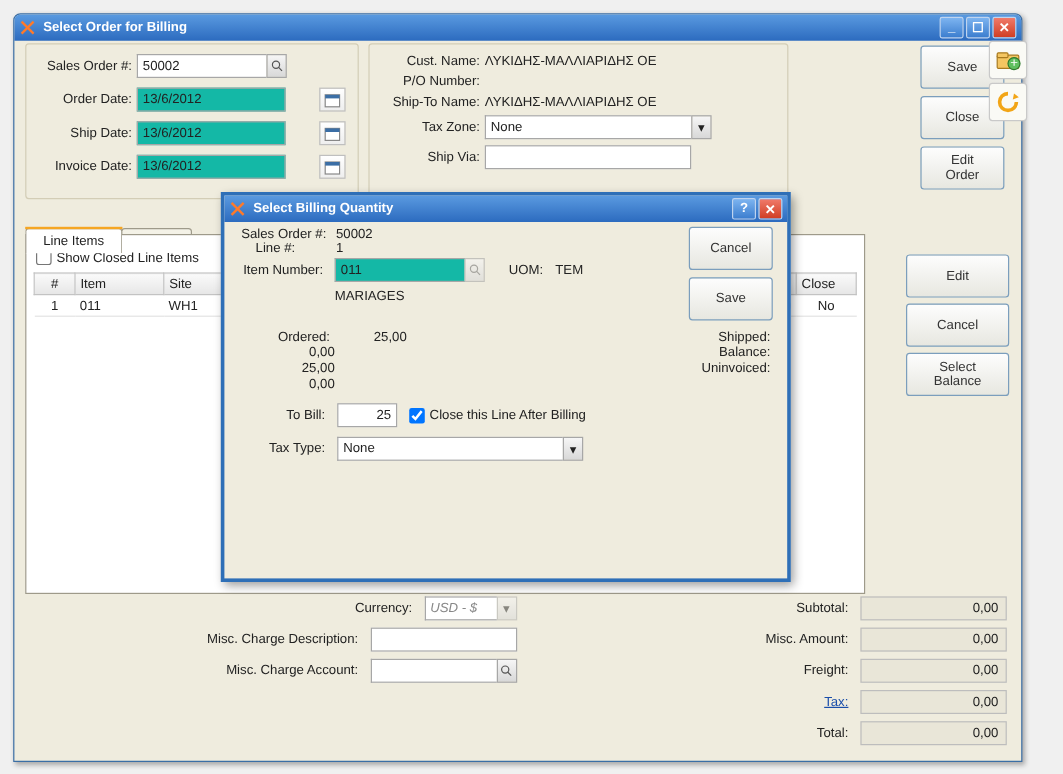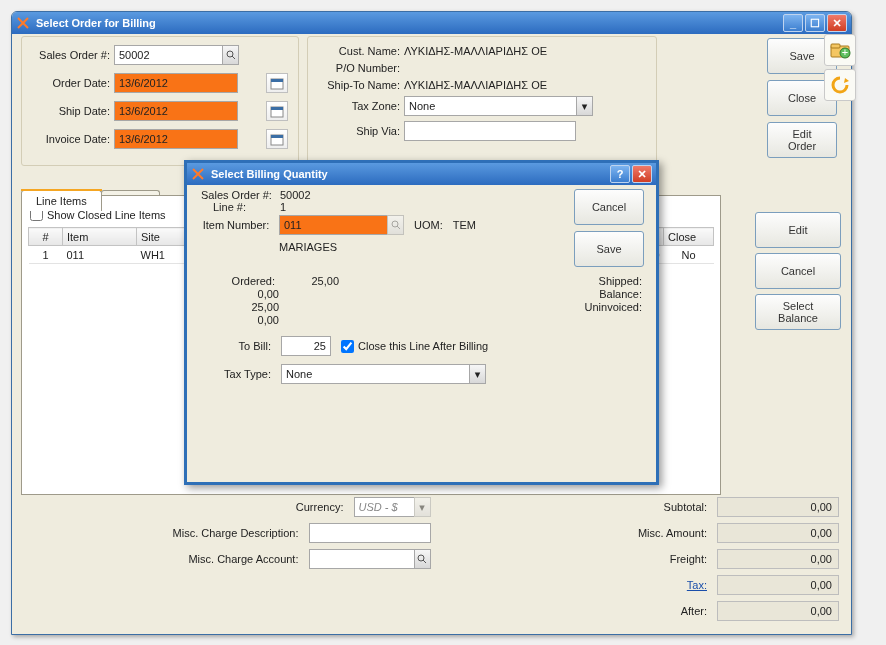--- a/index.html
+++ b/index.html
@@ -13,21 +13,21 @@
   .titlebar .wbtn{width:20px;height:18px;margin-left:2px;border:1px solid #bfd4ef;border-radius:2px;display:flex;align-items:center;justify-content:center;background:linear-gradient(#7db4f0,#3c7ecf);color:#fff;cursor:pointer;font-weight:bold;font-size:11px;font-family:Arial}
   .titlebar .wbtn.close{background:linear-gradient(#f07a6a,#d03e24)}
   .content{position:relative;padding:10px 10px 10px 10px;height:calc(100% - 22px)}
   
   .rtbar{position:absolute;left:824px;top:34px;display:flex;flex-direction:column;gap:3px}
   .rtbar .ticon{width:32px;height:32px;border:1px solid #c9c9c9;background:#fafaf5;display:flex;align-items:center;justify-content:center;border-radius:3px}
   
   .frame{border:1px solid #d3cdb6;border-radius:3px;padding:8px 10px;background:#efecde}
   .lbl{display:inline-block;text-align:right;padding-right:4px}
   input.tx,select.sel{height:20px;border:1px solid #a7a7a7;background:#fff;padding:0 4px}
-  input.tx.ro{background:#f97316}
+  input.tx.ro{background:#14b8a6}
   .combo{display:inline-flex;align-items:center}
   .combo input{border-right:none}
   .combo .dd{width:17px;height:20px;border:1px solid #a7a7a7;background:linear-gradient(#f6f6f6,#d8d8d8);display:flex;align-items:center;justify-content:center;cursor:pointer}
   .btn{min-width:60px;height:36px;border:1px solid #7b9ebd;border-radius:3px;background:linear-gradient(#fdfdfd,#e7e7e0);padding:0 10px;cursor:pointer;color:#333}
   .calico{width:22px;height:20px;display:inline-flex;align-items:center;justify-content:center;margin-left:2px;border:1px solid #bfbfbf;background:linear-gradient(#fff,#eee);cursor:pointer}
   
   .tabs{display:flex;margin-top:16px}
   .tab{position:relative;padding:4px 14px;border:1px solid #9e9a8a;border-bottom:none;background:#f4f2e7;border-radius:3px 3px 0 0;margin-right:-1px;cursor:pointer}
   .tab.active{background:#fff;z-index:2}
   .tab.active::before{content:"";position:absolute;left:-1px;right:-1px;top:-2px;height:2px;background:#f5a623}
@@ -218,21 +218,21 @@
         <span class="lbl">Freight:</span>
         <input class="ro2" readonly="" value="0,00" style="">
       </div>
       <div class="row"></div>
       <div class="row">
         <span class="lbl link">Tax:</span>
         <input class="ro2" readonly="" value="0,00" style="">
       </div>
       <div class="row"></div>
       <div class="row">
-        <span class="lbl">After:</span>
+        <span class="lbl">Total:</span>
         <input class="ro2" readonly="" value="0,00" style="">
       </div>
     </div>
   </div>
 </div>
 
 <div class="rtbar">
   <div class="ticon">
     <svg width="22" height="22" viewBox="0 0 22 22">
         <rect x="2" y="7" width="18" height="11" rx="1" fill="#f4c662" stroke="#a87a1f"></rect>
@@ -283,21 +283,21 @@
       <span class="lbl" style="width:74px;text-align:center">Item Number:</span>
       <div class="combo">
         <input class="tx ro" style="width: 108px;" readonly="" value="011">
         <div class="dd" style="opacity:.6">
             <svg width="10" height="10" viewBox="0 0 10 10">
               <circle cx="4" cy="4" r="3" fill="none" stroke="#777"></circle>
               <line x1="6" y1="6" x2="9" y2="9" stroke="#777"></line>
             </svg>
           </div>
       </div>
-      <span style="margin-left:6px">UOM:</span>
+      <span style="margin-left:16px">UOM:</span>
       <span style="margin-left:6px">TEM</span>
     </div>
     <div style="margin:6px 0 0 78px">MARIAGES</div>
 
     <div style="margin-top:22px;display:grid;grid-template-columns:78px 60px auto;row-gap:1px;align-items:center">
       <span class="lbl">Ordered:</span>
       <span style="text-align:right">25,00</span>
 
       <span class="lbl">Shipped:</span>
       <span style="text-align:right">0,00</span>

